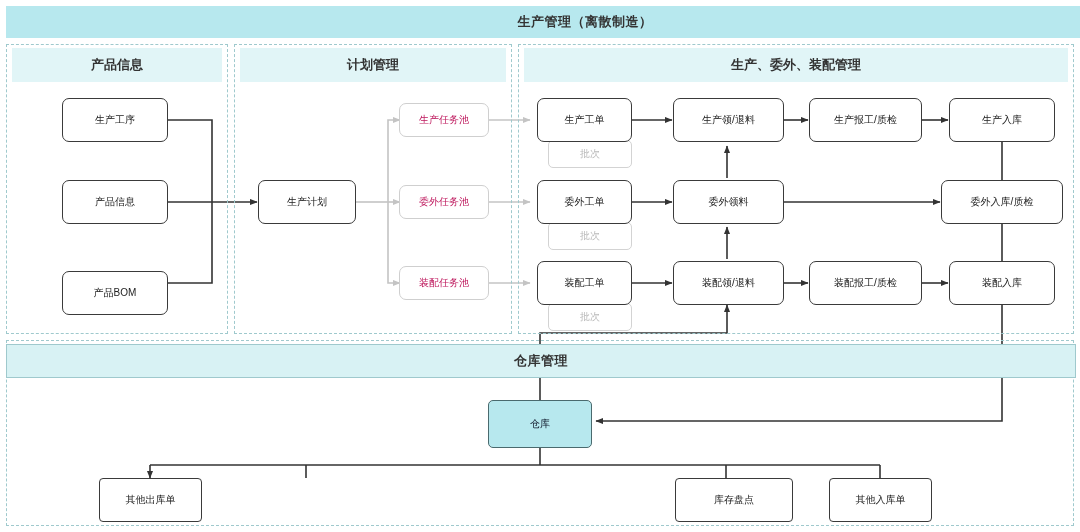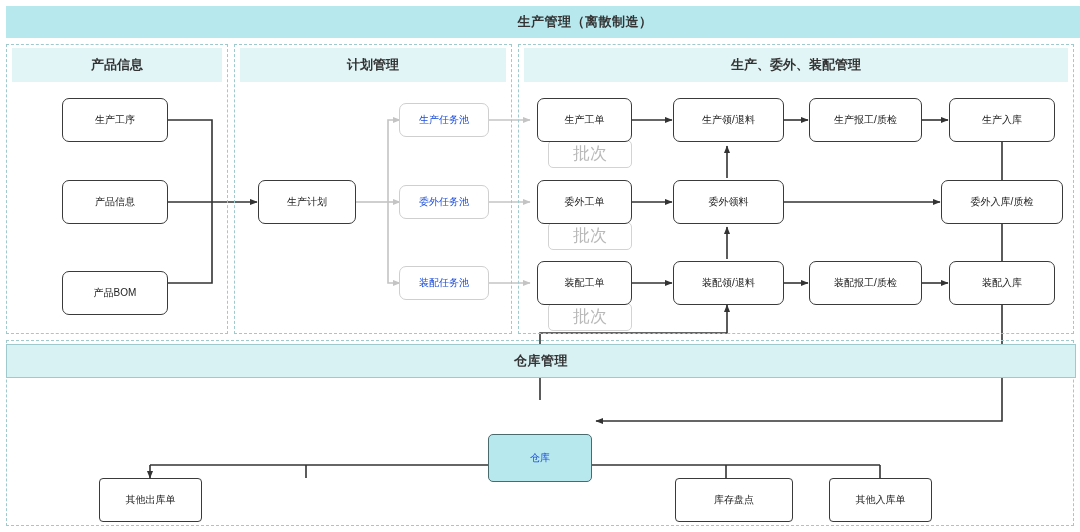--- a/index.html
+++ b/index.html
@@ -39,36 +39,35 @@
     border:1.6px solid #3a3a3a;
     border-radius:7px;
     display:flex;align-items:center;justify-content:center;
     font-size:10px;color:#222;
     text-align:center;
     line-height:1.15;
     white-space:nowrap;
   }
   .node.ghost{
     border:1.4px solid #cfcfcf;
-    color:#1d4ed8;
+    color:#be185d;
     background:#fff;
   }
   .node.sub{
     border:1.4px solid #d3d3d3;
     color:#b9b9b9;
     background:#fff;
-    font-size:17px;
+    font-size:10px;
     border-radius:5px;
   }
   .node.warehouse{
     background:#b7e8ee;
     border:1.6px solid #4a6a6e;
     border-radius:5px;
-    color:#1d4ed8;
-    margin-top:34px;
+    color:#0f172a;
   }
   .node.sq{border-radius:4px;}
 </style>
 </head>
 <body>
 
 <div id="root">
 
   <svg viewBox="0 0 1080 532">
     <defs>

